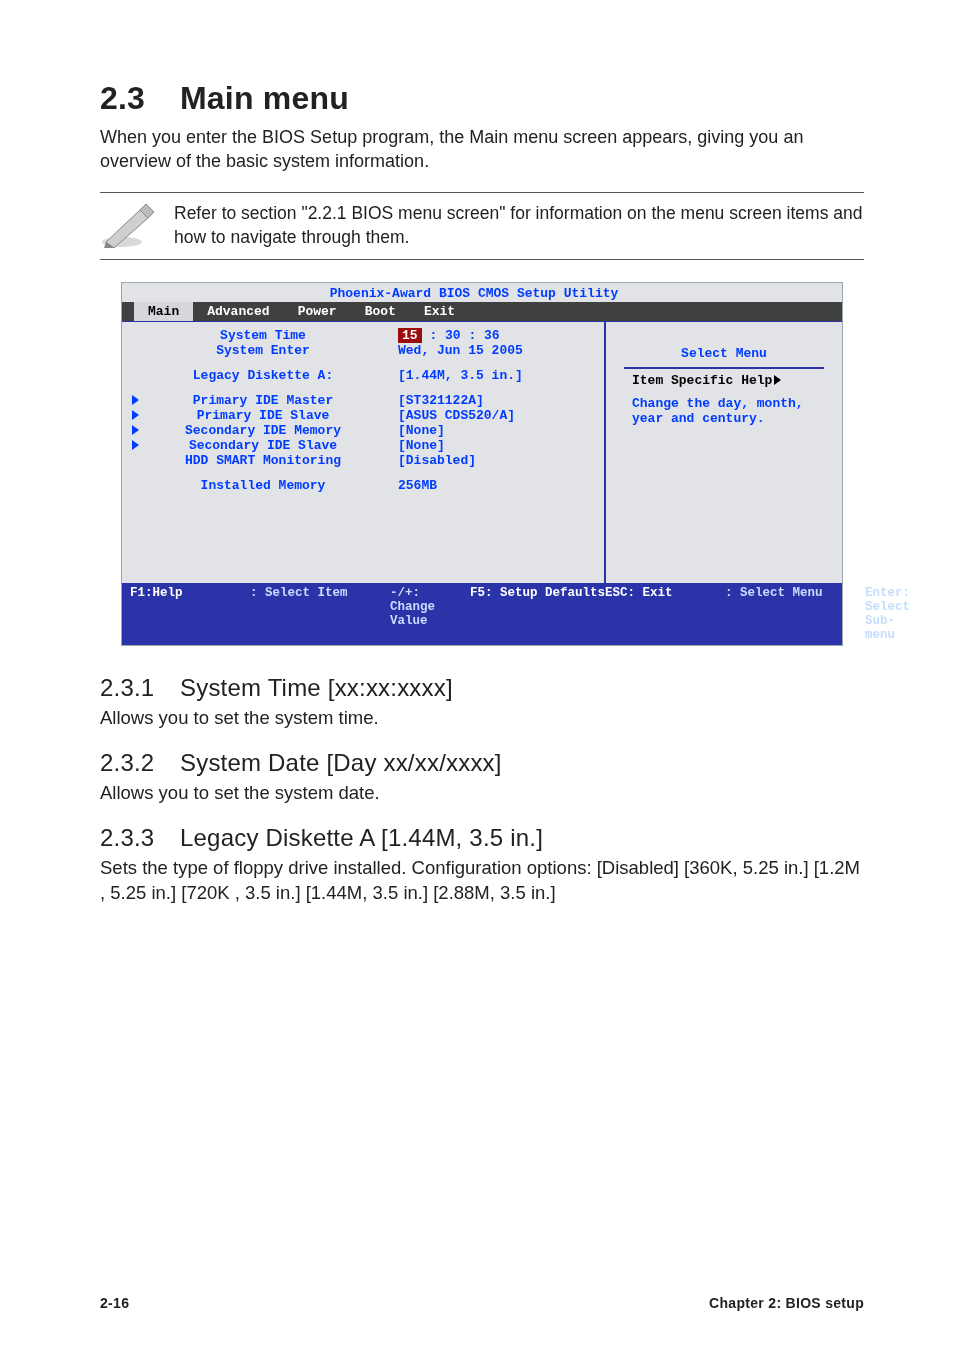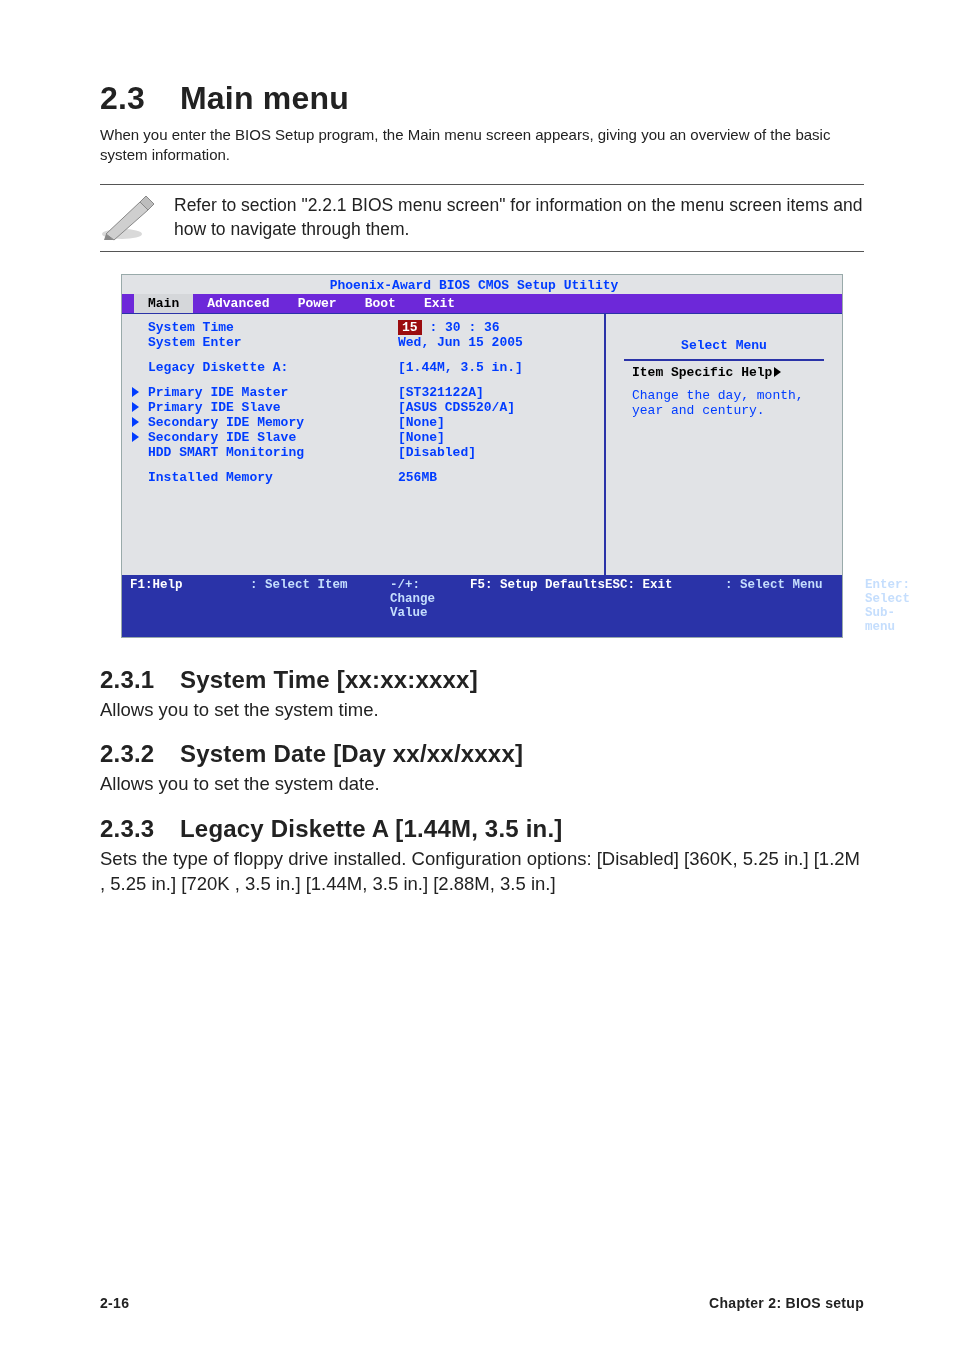--- a/index.html
+++ b/index.html
@@ -17,21 +17,21 @@
     position: relative;
   }
   h1.sec-title {
     font-size: 32px;
     font-weight: 800;
     margin: 0 0 8px 0;
     letter-spacing: 0.2px;
   }
   h1.sec-title .num { display:inline-block; width: 80px; }
   p.intro {
-    font-size: 15px;
+    font-size: 18px;
     line-height: 1.35;
     margin: 6px 0 18px 0;
   }
   .note-row {
     display: flex;
     align-items: center;
     gap: 18px;
     border-top: 1px solid #555;
     border-bottom: 1px solid #555;
     padding: 6px 0;
@@ -52,21 +52,21 @@
     font-size: 13px;
   }
   .bios-title {
     text-align: center;
     color: #003cff;
     font-weight: bold;
     padding: 3px 16px 1px 0;
     font-size: 13px;
   }
   .bios-tabs {
-    background: #6d28d9;
+    background: #404040;
     color: #fff;
     display: flex;
     gap: 0;
     padding: 0 0 0 12px;
     font-weight: bold;
   }
   .bios-tabs span {
     padding: 2px 14px;
   }
   .bios-tabs span.active {
@@ -101,24 +101,24 @@
     border-top: 2px solid #2a33a8;
     margin: 0;
   }
   .bios-right .help {
     color: #000;
     font-weight: bold;
     padding: 4px 8px;
   }
   .bios-right .help-desc {
     color: #003cff;
-    font-weight: normal;
+    font-weight: bold;
     padding: 4px 8px;
   }
-  .row { display:flex; align-items:center; }
+  .row { display:flex; align-items:center;text-align:center; }
   .label { width: 230px; padding-left: 18px; position:relative; }
   .value { color:#003cff; font-weight:bold;padding-left:20px; }
   .tri {
     position:absolute; left:2px; top:2px;
     width:0;height:0;border-top:5px solid transparent;border-bottom:5px solid transparent;border-left:7px solid #003cff;
   }
   .hl-box {
     display:inline-block;
     background:#9b0c0e;
     color:#fff;
@@ -132,21 +132,21 @@
     padding: 2px 8px 3px 8px;
     font-weight: bold;
     font-size: 12.5px;
   }
   .bios-legend .col1 { width: 120px; color:#fff; }
   .bios-legend .col2 { width: 140px; color:#b8d4ff; }
   .bios-legend .col3 { flex:1; color:#b8d4ff; }
   .bios-legend .col4 { width: 170px; text-align:right; color:#fff; }
   .bios-legend .left-lbl { color: #c5defd; }
   
-  h2.sub { font-size: 24px; font-weight: 700; margin: 18px 0 4px 0; letter-spacing:0.2px; }
+  h2.sub { font-size: 24px; font-weight: 400; margin: 18px 0 4px 0; letter-spacing:0.2px; }
   h2.sub .snum { display:inline-block; width:80px; }
   p.body { font-size: 18.5px; line-height:1.35; margin: 4px 0 12px 0; }
   
   .footer {
     position: absolute;
     bottom: 40px;
     left: 100px;
     right: 90px;
     display:flex;
     justify-content:space-between;

